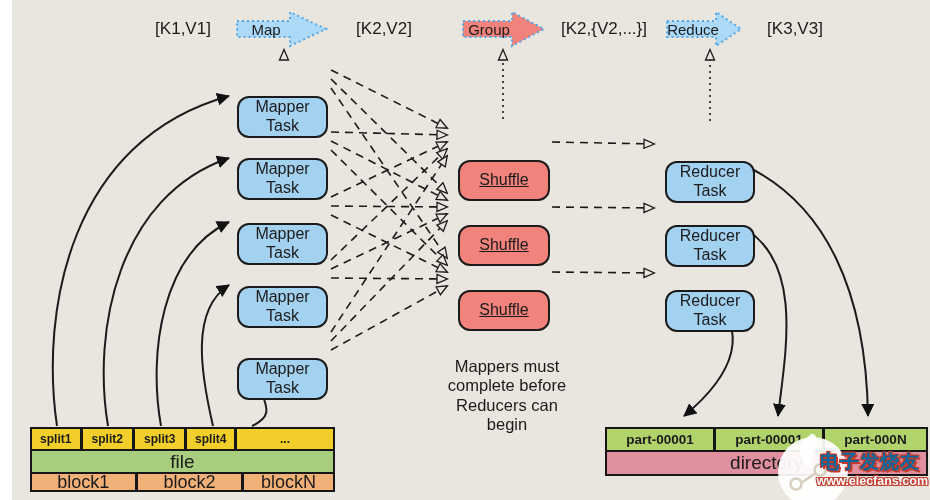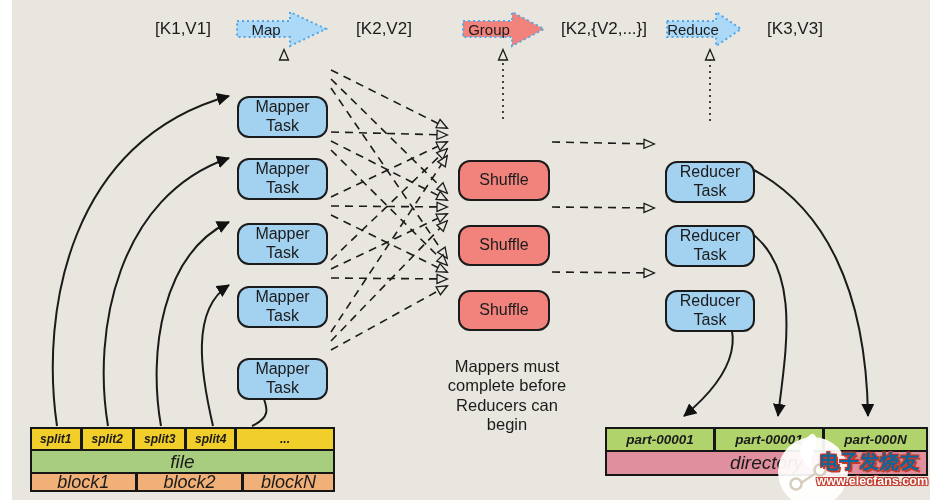--- a/index.html
+++ b/index.html
@@ -10,26 +10,26 @@
   .dashline{stroke:#1b1b1b;stroke-width:1.6;fill:none;stroke-dasharray:8 6;}
   .dotline{stroke:#1b1b1b;stroke-width:1.6;fill:none;stroke-dasharray:2 4;}
   .solidcurve{stroke:#1b1b1b;stroke-width:2;fill:none;}
   .arr-blue{fill:var(--arrow_blue);stroke:#53a7e6;stroke-width:2;stroke-dasharray:2 3;}
   .arr-red{fill:var(--arrow_red);stroke:#53a7e6;stroke-width:2;stroke-dasharray:2 3;}
   .toplbl{position:absolute;z-index:2;transform:translate(-50%,-50%);font-size:17px;white-space:nowrap;}
   .arrlbl{position:absolute;z-index:2;transform:translate(-50%,-50%);font-size:15px;white-space:nowrap;}
   .box{position:absolute;z-index:2;box-sizing:border-box;border:2px solid #1b1b1b;border-radius:12px;
        display:flex;align-items:center;justify-content:center;text-align:center;font-size:16px;line-height:1.18;margin-top:38px;}
   .blue{background:var(--task_blue);}
-  .red{background:var(--shuffle_red);}
+  .red{background:var(--shuffle_red);text-decoration:underline;}
   .pre{white-space:pre-line;}
   .note{position:absolute;z-index:2;left:398px;top:357px;width:218px;text-align:center;font-size:16.5px;line-height:1.18;}
   .stack{position:absolute;z-index:2;background:#161616;padding:2px;display:flex;flex-direction:column;gap:2px;box-sizing:border-box;}
   .srow{display:flex;gap:3px;}
-  .cell{display:flex;align-items:center;justify-content:center;box-sizing:border-box;font-style:italic;}
+  .cell{display:flex;align-items:center;justify-content:center;box-sizing:border-box;}
   .split{height:20px;background:var(--split_yellow);font-size:12px;font-weight:bold;}
   .file{height:21px;background:var(--file_green);font-size:19px;}
   .block{height:16px;background:var(--block_orange);font-size:18px;}
   .part{height:21px;background:var(--part_green);font-size:13.5px;font-weight:bold;}
   .dir{height:22px;background:var(--directory_pink);font-size:19px;}
   .wm{position:absolute;left:770px;top:425px;width:160px;height:75px;z-index:10;pointer-events:none;}
   .wm-brand{position:absolute;right:10px;top:24px;font-size:19px;font-weight:bold;letter-spacing:1px;color:#0369a1;
             font-family:"DejaVu Sans","Liberation Sans",sans-serif;white-space:nowrap;
             text-shadow:2px 2px 0 #c23a2b,-1px -1px 0 #c23a2b,1px -1px 0 #c23a2b,-1px 1px 0 #c23a2b,0 0 3px #c23a2b;}
   .wm-url{position:absolute;right:2px;top:49px;font-size:12.5px;font-weight:bold;color:#fff;white-space:nowrap;

